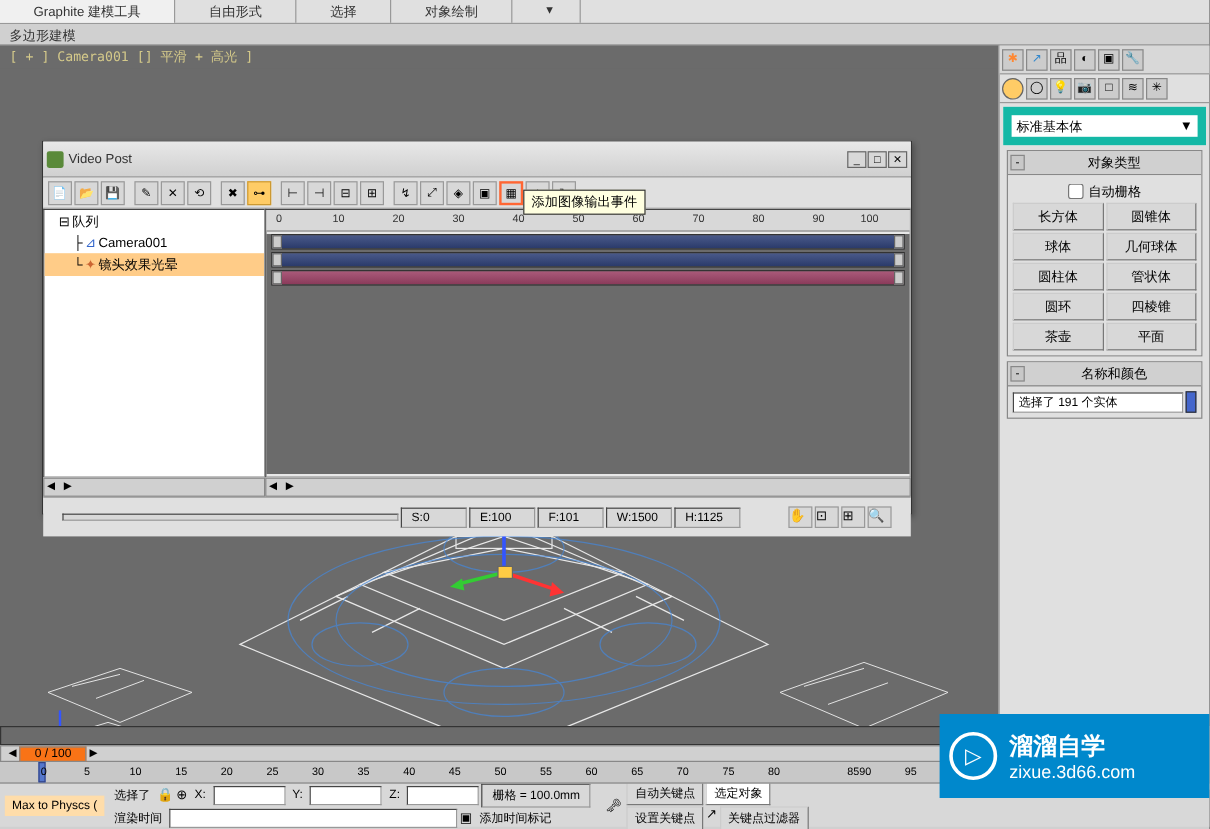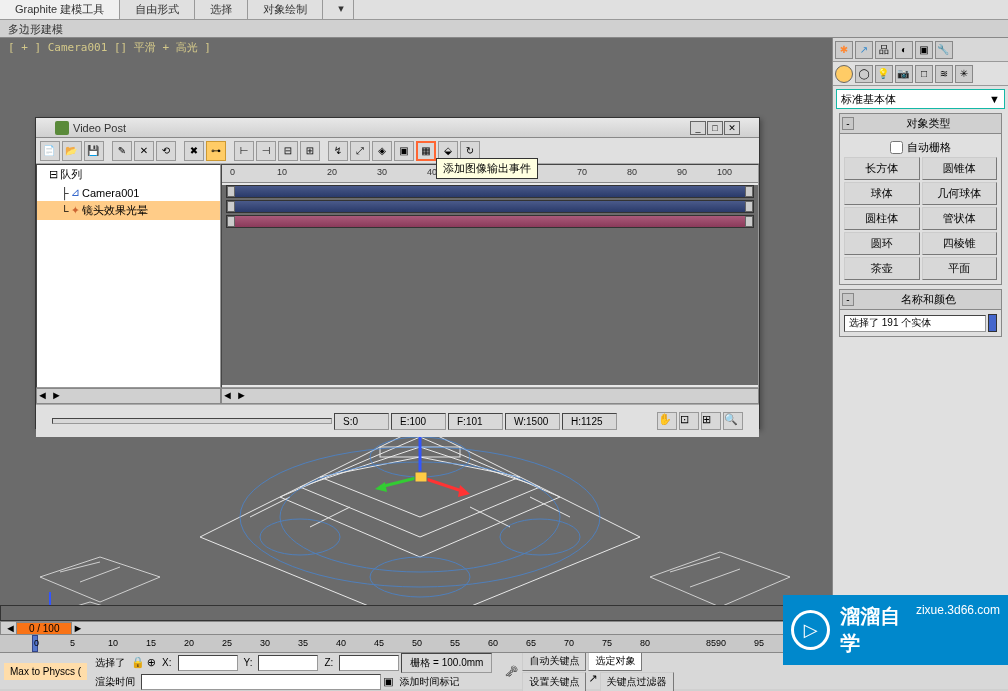--- a/index.html
+++ b/index.html
@@ -1,33 +1,33 @@
 <!DOCTYPE html>
 <html><head>
   <meta charset="utf-8">
   <style>
     * { margin: 0; padding: 0; box-sizing: border-box; font-family: "Microsoft YaHei", Arial, sans-serif; }
     body { width: 1008px; height: 691px; background: #6b6b6b; overflow: hidden; position: relative; font-size: 11px; }
     
     
     .top-bar { background: #e0e0e0; height: 20px; display: flex; border-bottom: 1px solid #999; }
-    .top-tab { padding: 2px 15px; border-right: 1px solid #999; color: #333; cursor: pointer; font-size: 11px; }
+    .top-tab { padding: 2px 28px; border-right: 1px solid #999; color: #333; cursor: pointer; font-size: 11px; }
     .top-tab.active { background: #f0f0f0; }
     .top-dropdown { width: 20px; text-align: center; }
     
     .sub-bar { background: #d0d0d0; height: 18px; padding: 2px 8px; font-size: 11px; color: #333; border-bottom: 1px solid #888; }
     
     .camera-label { background: #6b6b6b; color: #d4c98a; padding: 2px 8px; font-size: 11px; font-family: monospace; }
     
     
     .main-area { position: relative; width: 830px; height: 558px; background: #6b6b6b; float: left; }
     
     
     .video-post { position: absolute; top: 60px; left: 35px; width: 725px; height: 312px; background: #e0e0e0; border: 1px solid #333; box-shadow: 2px 2px 5px rgba(0,0,0,0.3); z-index: 100; }
-    .vp-title { background: linear-gradient(#e8e8e8, #d0d0d0); height: 20px; display: flex; align-items: center; padding: 0 19px; border-bottom: 1px solid #888; }
+    .vp-title { background: linear-gradient(#e8e8e8, #d0d0d0); height: 30px; display: flex; align-items: center; padding: 0 3px; border-bottom: 1px solid #888; }
     .vp-title-icon { width: 14px; height: 14px; background: #5a8a3a; border-radius: 2px; margin-right: 4px; }
     .vp-title-text { flex: 1; font-size: 11px; color: #333; }
     .vp-win-btns { display: flex; gap: 1px; }
     .vp-win-btn { width: 16px; height: 14px; background: #d8d8d8; border: 1px solid #666; font-size: 9px; text-align: center; line-height: 12px; cursor: pointer; }
     
     .vp-toolbar { background: #e0e0e0; height: 26px; display: flex; align-items: center; padding: 2px 4px; gap: 2px; border-bottom: 1px solid #aaa; }
     .vp-tbtn { width: 20px; height: 20px; background: #d8d8d8; border: 1px solid #999; cursor: pointer; display: flex; align-items: center; justify-content: center; font-size: 10px; }
     .vp-tbtn.active { background: #ffcc66; border-color: #cc9933; }
     .vp-tbtn.highlighted { border: 2px solid #ff6633; }
     .vp-sep { width: 4px; }
@@ -58,21 +58,21 @@
     .vp-status-icon { width: 20px; height: 18px; background: #d8d8d8; border: 1px solid #999; }
     
     
     .right-panel { position: absolute; right: 0; top: 38px; width: 176px; height: 620px; background: #e0e0e0; border-left: 1px solid #888; }
     .rp-tabs { height: 24px; background: #d8d8d8; display: flex; align-items: center; padding: 2px; gap: 2px; border-bottom: 1px solid #999; }
     .rp-tab-icon { width: 18px; height: 18px; border: 1px solid #888; background: #ccc; cursor: pointer; font-size: 10px; text-align: center; line-height: 16px; }
     
     .rp-row2 { height: 24px; display: flex; align-items: center; padding: 2px; gap: 2px; border-bottom: 1px solid #999; }
     .rp-circle { width: 18px; height: 18px; border-radius: 50%; border: 1px solid #666; background: #ffcc66; }
     
-    .rp-dropdown { margin: 3px; height: 20px; background: #fff; border: 1px solid #14b8a6; display: flex; align-items: center; padding: 0 4px; font-size: 11px; }
+    .rp-dropdown { margin: 3px; height: 32px; background: #fff; border: 7px solid #14b8a6; display: flex; align-items: center; padding: 0 4px; font-size: 11px; }
     .rp-dropdown-arrow { margin-left: auto; }
     
     .rp-section { margin: 4px 6px; border: 1px solid #888; }
     .rp-section-title { background: #d0d0d0; text-align: center; padding: 2px; font-size: 11px; border-bottom: 1px solid #888; display: flex; align-items: center; }
     .rp-minus { width: 12px; background: #c8c8c8; border: 1px solid #888; margin-right: 4px; font-size: 10px; text-align: center; }
     .rp-section-body { padding: 4px; background: #e0e0e0; }
     .rp-checkbox-row { display: flex; align-items: center; justify-content: center; padding: 2px; gap: 4px; }
     .rp-btn-grid { display: grid; grid-template-columns: 1fr 1fr; gap: 2px; }
     .rp-btn { background: #d8d8d8; border: 1px outset #ccc; padding: 3px; text-align: center; font-size: 11px; cursor: pointer; }
     
@@ -91,23 +91,23 @@
     
     .bottom-controls { display: flex; height: 36px; background: #d8d8d8; align-items: center; padding: 2px 4px; gap: 4px; }
     .bc-section { display: flex; flex-direction: column; gap: 1px; }
     .bc-label { font-size: 10px; padding: 1px 4px; }
     .bc-input { background: #fff; border: 1px inset #999; height: 16px; padding: 0 4px; font-size: 10px; width: 60px; }
     .bc-btn { background: #d8d8d8; border: 1px outset #ccc; padding: 2px 6px; font-size: 10px; }
     
     
     .watermark { position: absolute; bottom: 26px; right: 0; width: 225px; height: 70px; background: #0088cc; color: #fff; display: flex; align-items: center; padding: 8px; gap: 10px; z-index: 300; }
     .wm-icon { width: 40px; height: 40px; border: 3px solid #fff; border-radius: 50%; display: flex; align-items: center; justify-content: center; font-size: 18px; }
-    .wm-text { display: flex; flex-direction: row; }
+    .wm-text { display: flex; flex-direction: column; }
     .wm-title { font-size: 20px; font-weight: bold; }
-    .wm-url { font-size: 12px; }
+    .wm-url { font-size: 15px; }
     
     .viewport-svg { position: absolute; pointer-events: none; }
   </style>
 </head>
 <body>
 
 <div class="top-bar">
   <div class="top-tab active">Graphite 建模工具</div>
   <div class="top-tab">自由形式</div>
   <div class="top-tab">选择</div>

